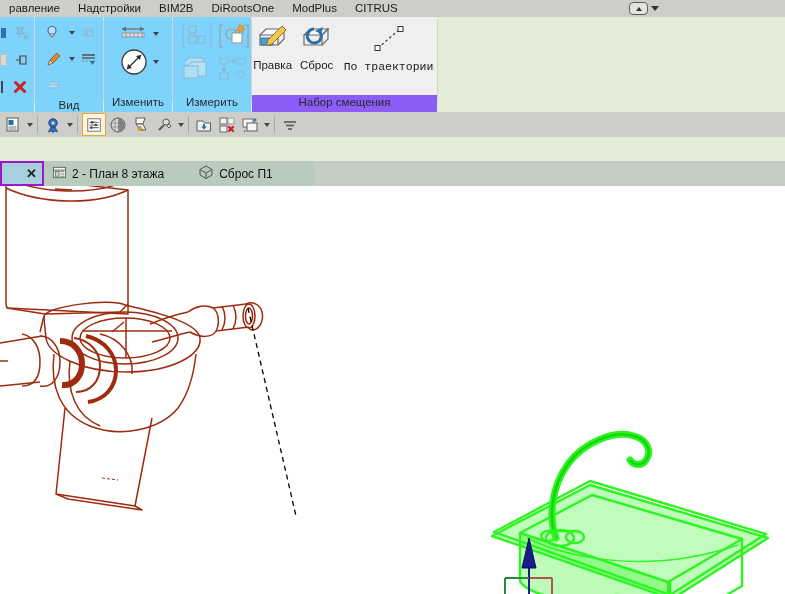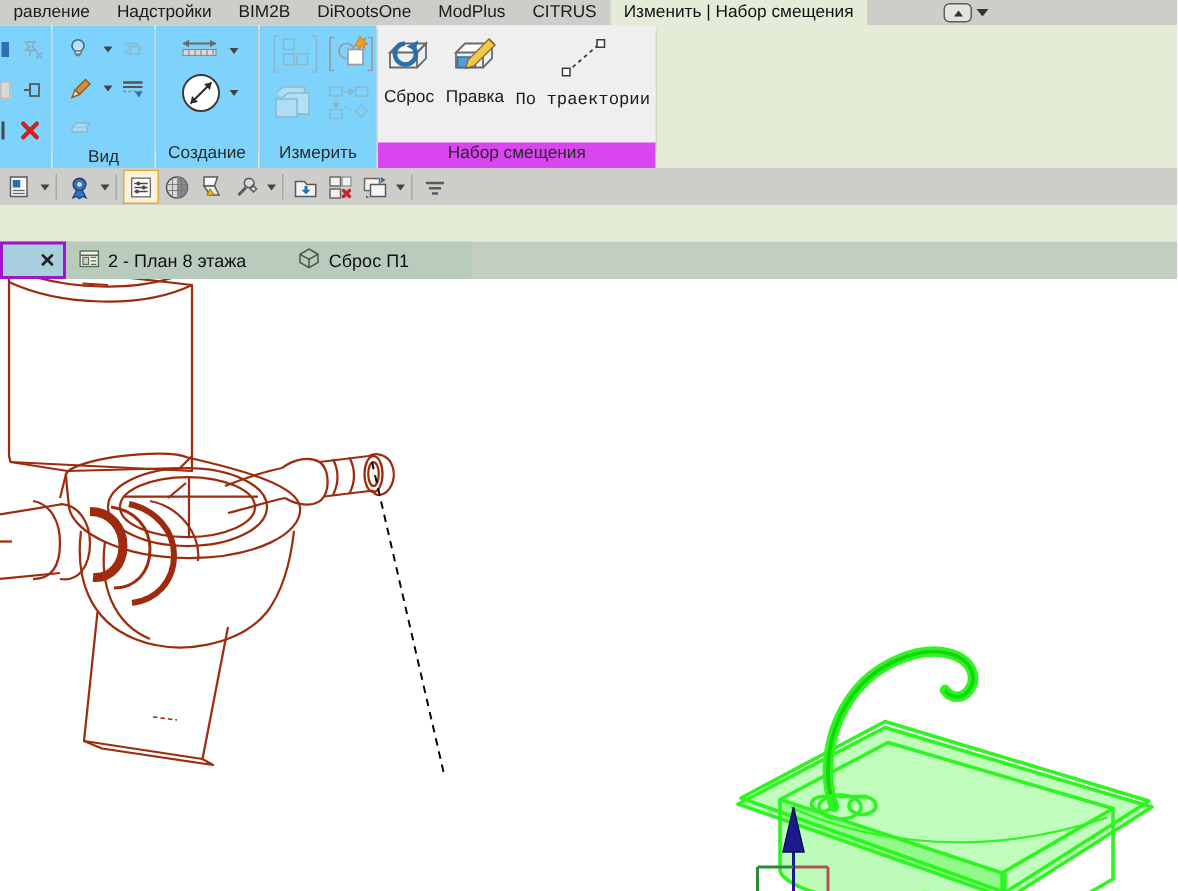--- a/index.html
+++ b/index.html
@@ -100,21 +100,20 @@
 
 <div id="app">
 
   <div class="tabstrip">
     <div class="rtab">равление</div>
     <div class="rtab">Надстройки</div>
     <div class="rtab">BIM2B</div>
     <div class="rtab">DiRootsOne</div>
     <div class="rtab">ModPlus</div>
     <div class="rtab">CITRUS</div>
-    <div class="rtab active">Изменить | Набор смещения</div>
     <div class="tabspacer"></div>
     <div class="collapse-btn">
       <span class="collapse-box">
           <i></i>
         </span>
       <span class="mini-caret"></span>
     </div>
     <div style="width:118px"></div>
   </div>
 
@@ -243,21 +242,21 @@
               <svg width="32" height="32" viewBox="0 0 32 32">
                 <circle cx="16" cy="16" r="12" fill="#fff" stroke="#3a3a3a" stroke-width="1.3"></circle>
                 <path d="M9 23 L23 9" stroke="#2a2a2a" stroke-width="1.3"></path>
                 <path d="M9 23 l1-5 l4 4 z" fill="#2a2a2a"></path>
                   <path d="M23 9 l-1 5 l-4-4 z" fill="#2a2a2a"></path>
               </svg>
             </span>
             <span class="caret"></span>
           </div>
         </div>
-        <div class="panel-title">Создание</div>
+        <div class="panel-title">Изменить</div>
       </div>
 
       <div class="panel-sep"></div>
 
       <div class="panel grey" style="width:78px">
         <div class="panel-body" style="flex-direction:column;align-items:flex-start;gap:1px;padding-top:3px;">
           <div class="row">
             <span class="btn-sm dim" style="width:36px;height:32px">
               <svg width="34" height="30" viewBox="0 0 34 30">
                   <g fill="none" stroke="#9a9a9a" stroke-width="1.1">
@@ -316,55 +315,55 @@
       <div class="panel" style="width:185px;background:#efefef;">
         <div class="panel-body" style="align-items:flex-start;justify-content:center;gap:2px;padding-top:4px;">
           <div class="btn-lg">
             <span>
               <svg width="42" height="34" viewBox="0 0 42 34">
                 <g fill="none" stroke="#6a6a6a" stroke-width="1.2">
                   <path d="M8 14 l6-6 h18 l-6 6 z" fill="#fbfbfb"></path>
                   <path d="M8 14 v10 h18 v-10"></path>
                   <path d="M26 14 l6-6 v10 l-6 6"></path>
                 </g>
-                <path d="M24 11 a7 7 0 1 1 -6 -3" fill="none" stroke="#2a6fa8" stroke-width="3"></path>
-                <path d="M27 6 l-2 7 -6 -3 z" fill="#2a6fa8"></path>
-              </svg>
-            </span>
-            <span class="lbl">Сброс</span>
+                <path d="M9 17 h12 v7 h-12 z" fill="#4f9fd4" stroke="#2a6fa8" stroke-width=".9"></path>
+                <path d="M30 5 l4 4 -14 14 -5.5 1.5 1.5-5.5 z" fill="#f2c94c" stroke="#8a6a20" stroke-width=".9"></path>
+                <path d="M30 5 l4 4" stroke="#8a6a20" stroke-width=".9"></path>
+              </svg>
+            </span>
+            <span class="lbl">Правка</span>
           </div>
 
           <div class="btn-lg">
             <span>
               <svg width="42" height="34" viewBox="0 0 42 34">
                 <g fill="none" stroke="#6a6a6a" stroke-width="1.2">
                   <path d="M8 14 l6-6 h18 l-6 6 z" fill="#fbfbfb"></path>
                   <path d="M8 14 v10 h18 v-10"></path>
                   <path d="M26 14 l6-6 v10 l-6 6"></path>
                 </g>
-                <path d="M9 17 h12 v7 h-12 z" fill="#4f9fd4" stroke="#2a6fa8" stroke-width=".9"></path>
-                <path d="M30 5 l4 4 -14 14 -5.5 1.5 1.5-5.5 z" fill="#f2c94c" stroke="#8a6a20" stroke-width=".9"></path>
-                <path d="M30 5 l4 4" stroke="#8a6a20" stroke-width=".9"></path>
-              </svg>
-            </span>
-            <span class="lbl">Правка</span>
+                <path d="M24 11 a7 7 0 1 1 -6 -3" fill="none" stroke="#2a6fa8" stroke-width="3"></path>
+                <path d="M27 6 l-2 7 -6 -3 z" fill="#2a6fa8"></path>
+              </svg>
+            </span>
+            <span class="lbl">Сброс</span>
           </div>
 
           <div class="btn-lg w-auto">
             <span>
               <svg width="48" height="34" viewBox="0 0 48 34">
                 <path d="M13 27 L35 8" stroke="#3a3a3a" stroke-width="1.2" stroke-dasharray="2.5 2.5"></path>
                 <rect x="10" y="24.5" width="5" height="5" fill="#fff" stroke="#3a3a3a" stroke-width="1"></rect>
                 <rect x="33" y="5.5" width="5" height="5" fill="#fff" stroke="#3a3a3a" stroke-width="1"></rect>
               </svg>
             </span>
             <span class="lbl">По траектории</span>
           </div>
         </div>
-        <div class="panel-title" style="background:#d946ef;">Набор смещения</div>
+        <div class="panel-title" style="background:#8b5cf6;">Набор смещения</div>
       </div>
 
       <div class="panel-sep light"></div>
     </div>
   </div>
 
   <div class="optbar">
     <span class="opt-btn">
       <svg width="18" height="18" viewBox="0 0 18 18">
         <rect x="3" y="2" width="11" height="13" fill="#fafafa" stroke="#5a5a5a" stroke-width="1"></rect>

